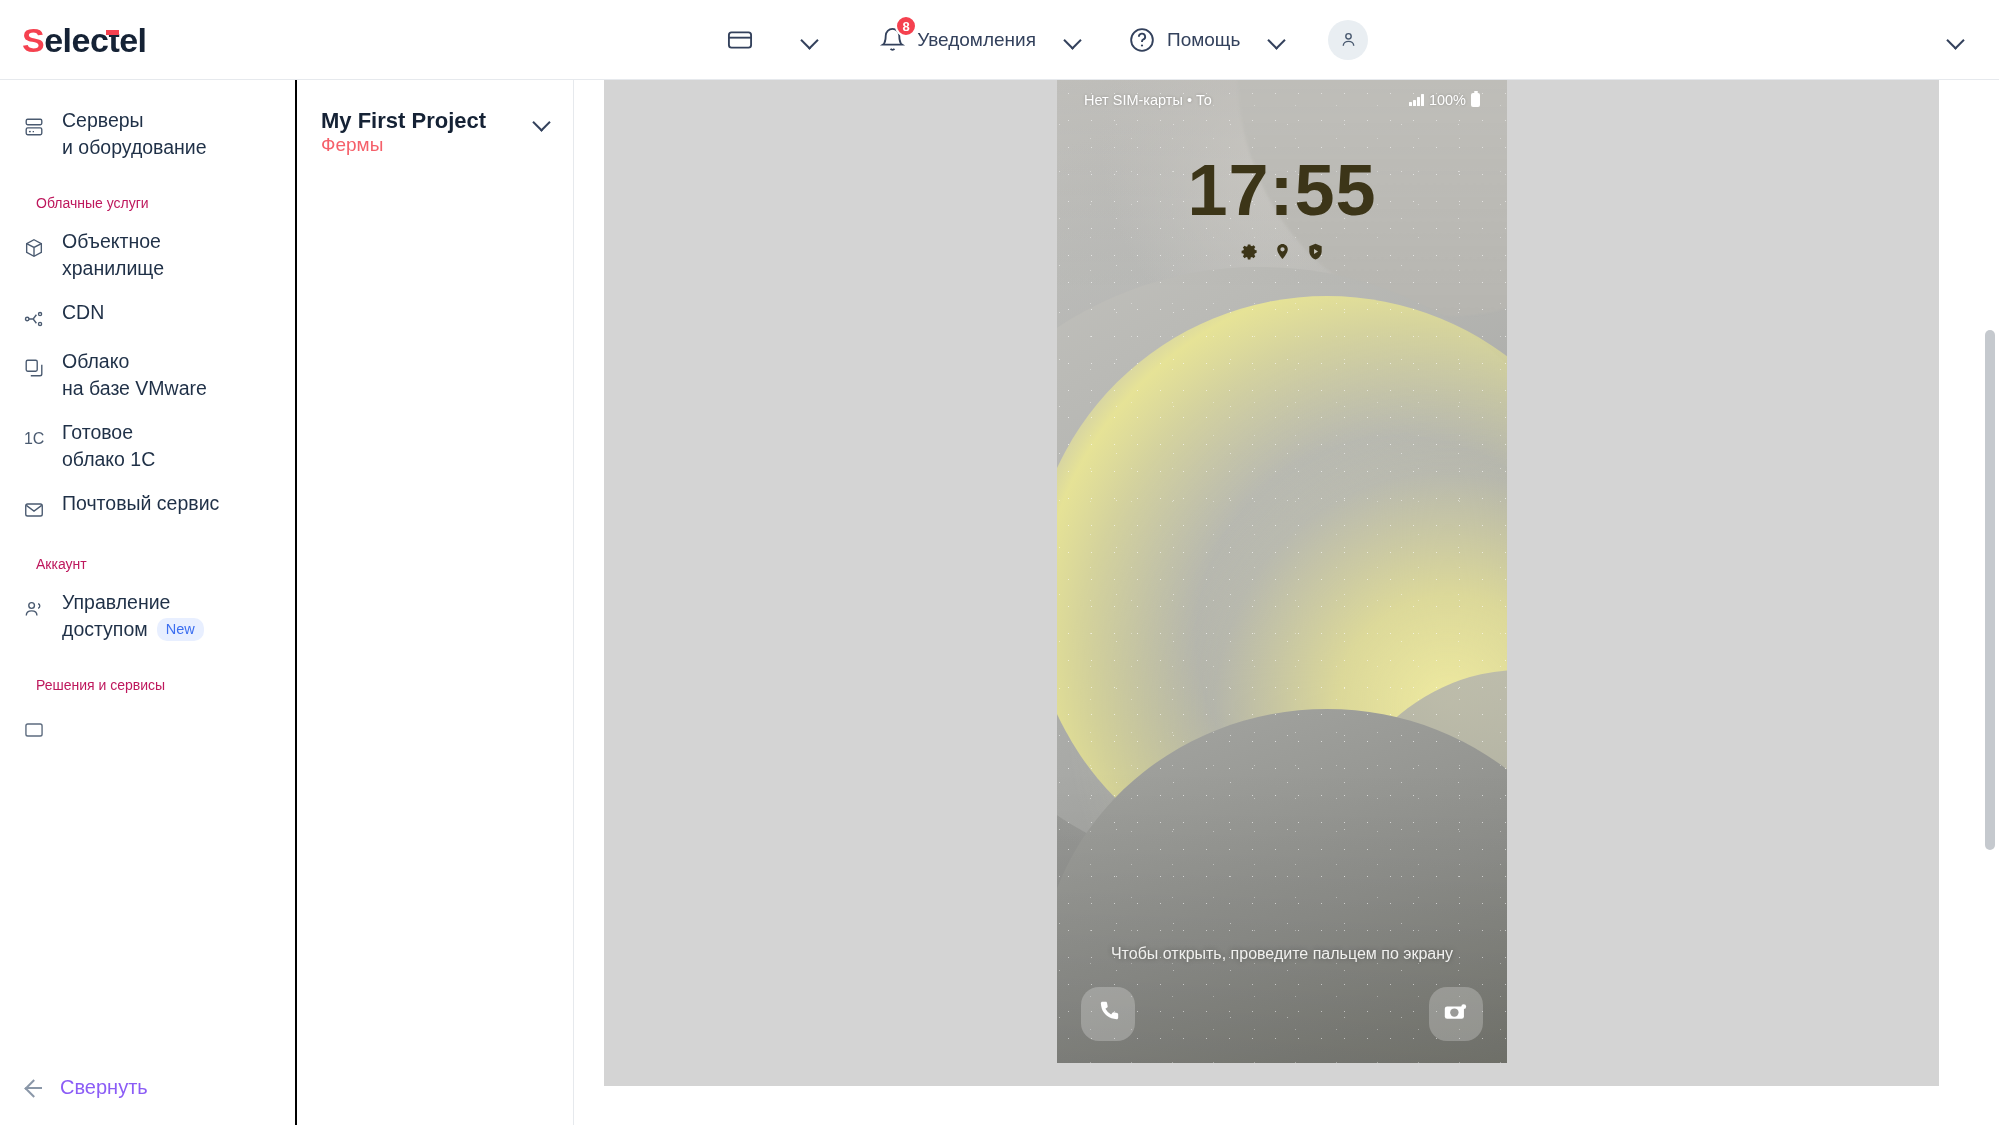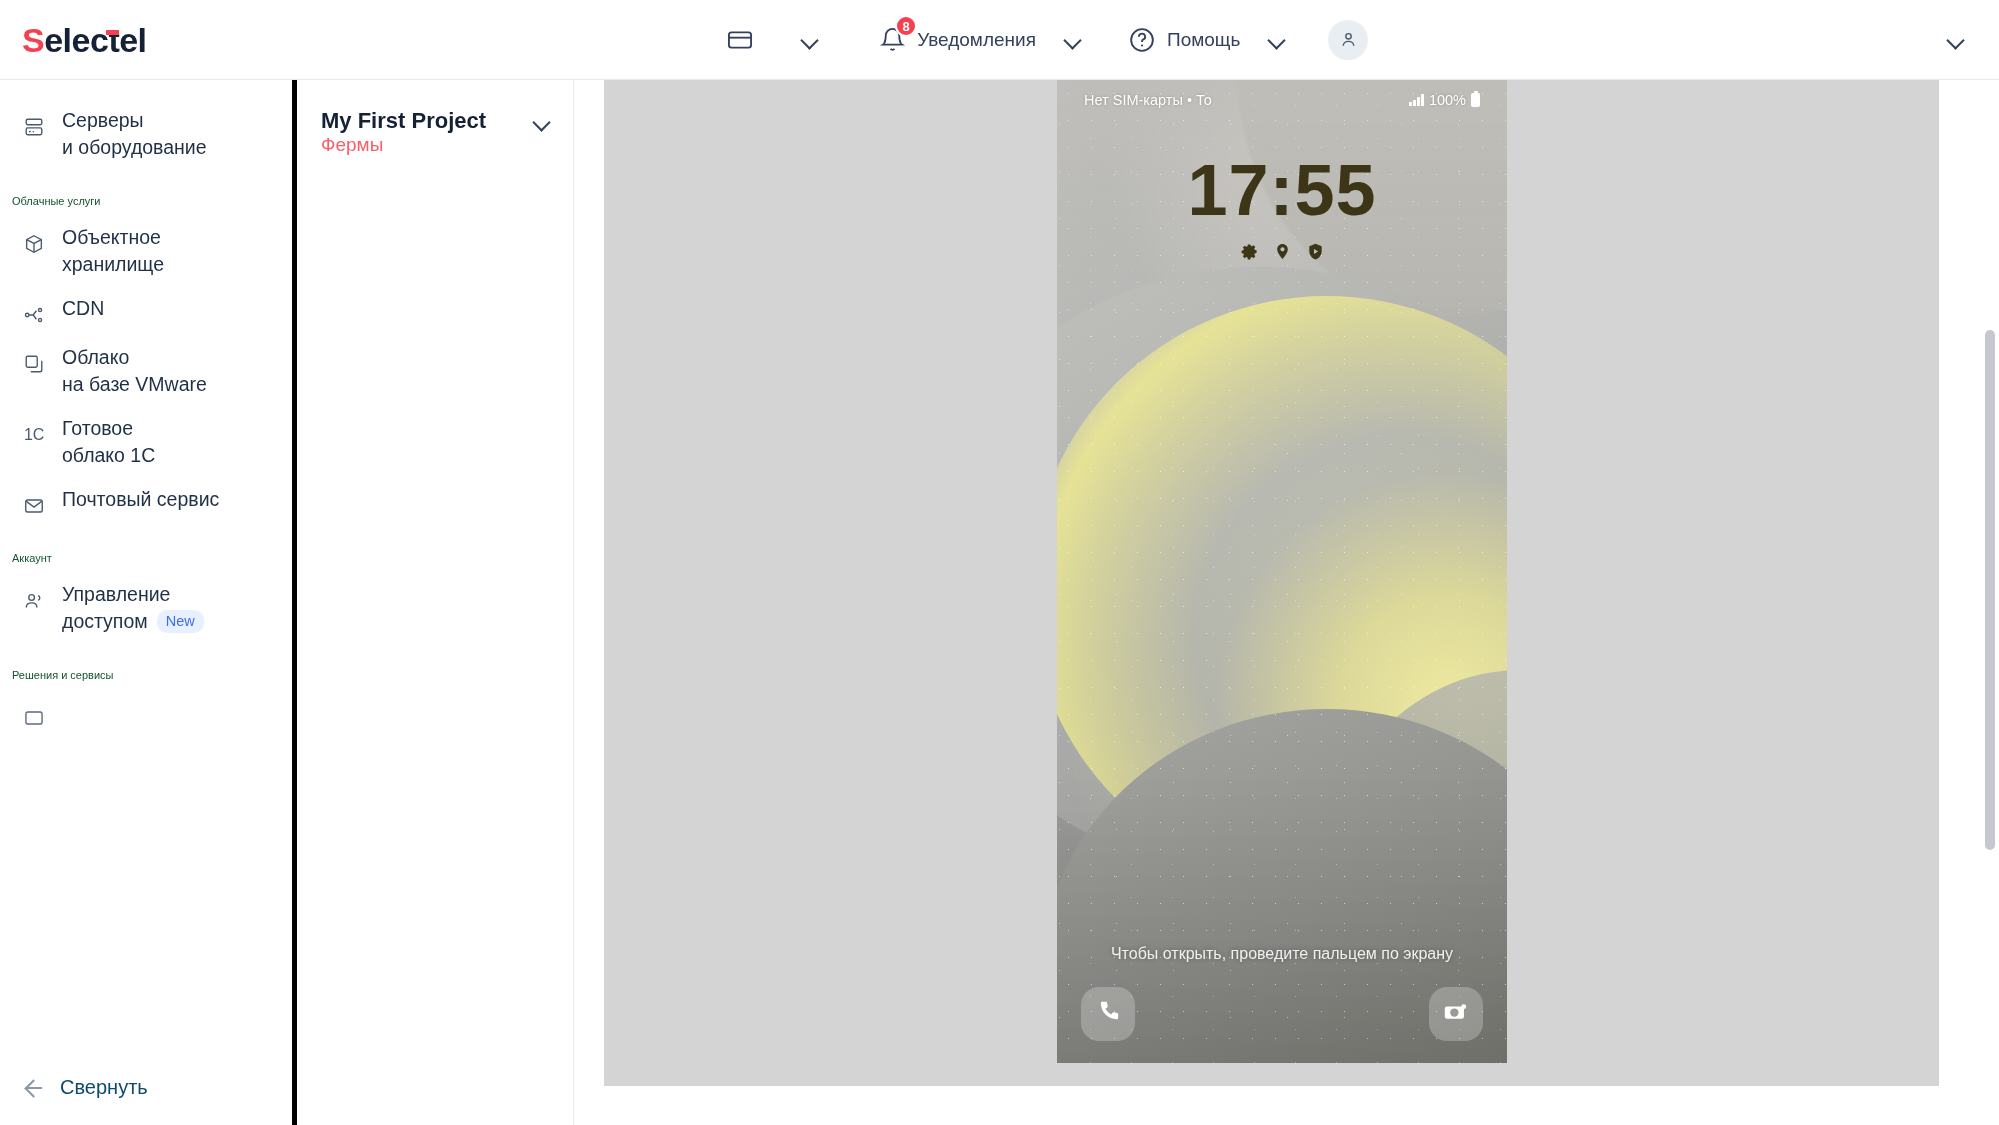--- a/index.html
+++ b/index.html
@@ -49,46 +49,46 @@
     width:40px; height:40px; border-radius:50%; background:#e9eef2;
     display:flex; align-items:center; justify-content:center; cursor:pointer;
   }
 
   
   .body { flex:1; display:flex; min-height:0; position:relative; }
 
   
   .sidebar {
     width:297px; min-width:297px;
-    background:#fff; border-right:5px solid #000000;
+    background:#fff; border-right:2px solid #000000;
     position:relative; overflow:hidden;
   }
   .sb-scroll { padding-top:18px; }
   .nav-item {
     display:flex; align-items:flex-start; gap:16px;
     padding:9px 18px 9px 22px; cursor:pointer;
     color:#1f3047; font-size:19.5px; line-height:1.36;
   }
   .nav-item .ni-ico { width:24px; min-width:24px; margin-top:9px; display:flex;
                       justify-content:center; color:#4a5a70; }
   .nav-item .ni-label { max-width:190px; }
   .ico-1c { font-size:16px; font-weight:500; color:#2d3f57; letter-spacing:-0.3px; margin-top:4px; }
   .sec-head {
-    padding:26px 22px 8px 12px; font-size:11px; color:#14532d;
+    padding:26px 22px 8px 36px; font-size:14px; color:#be185d;
   }
   .badge-new {
     display:inline-block; background:#e8efff; color:#3b6ef0;
     font-size:14.5px; padding:2px 9px; border-radius:10px;
     margin-left:9px; vertical-align:2px;
   }
   .sb-bottom {
     position:absolute; left:0; bottom:0; width:100%;
     background:#fff; padding:22px 22px 26px 22px;
     display:flex; align-items:flex-end; gap:15px;
-    color:#0c4a6e; font-size:20px; cursor:pointer;
+    color:#8b5cf6; font-size:20px; cursor:pointer;
   }
   .sb-bottom .arr { width:23px; height:23px; position:relative; }
   .sb-bottom .arr::before {
     content:""; position:absolute; left:5px; top:6px; width:11px; height:11px;
     border-left:2px solid #8a97a8; border-bottom:2px solid #8a97a8;
     transform:rotate(45deg);
   }
   .sb-bottom .arr::after {
     content:""; position:absolute; left:4px; top:11px; width:16px; height:2px;
     background:#8a97a8;

